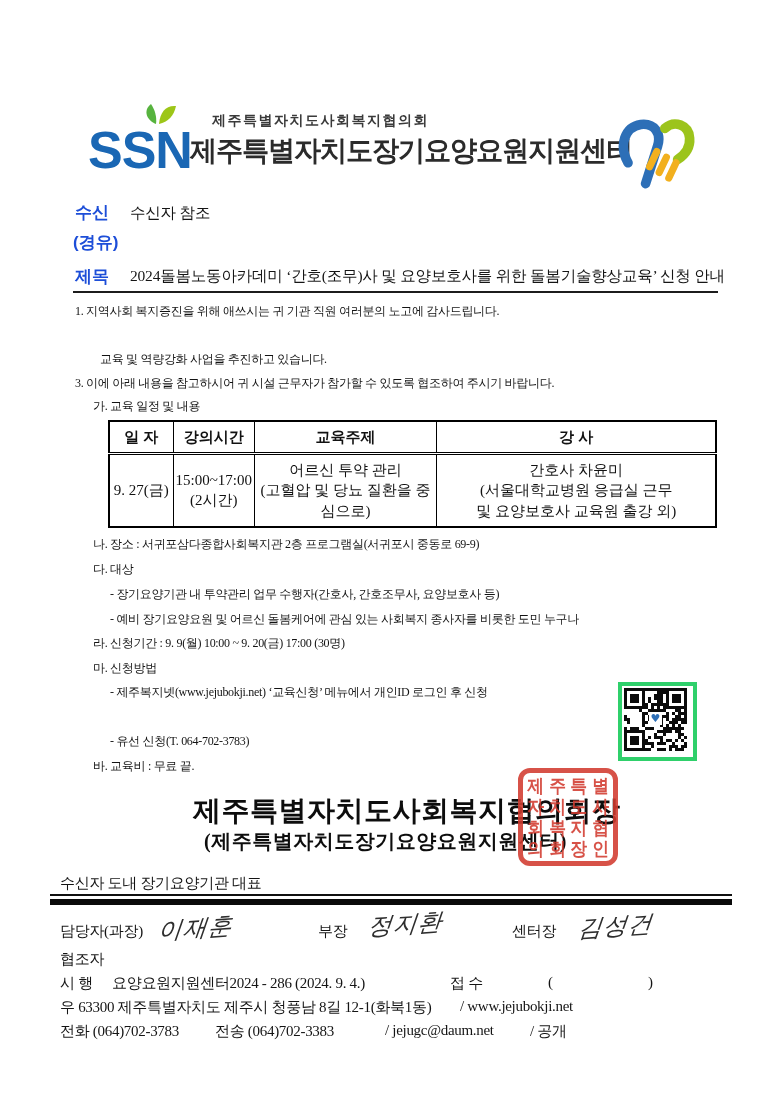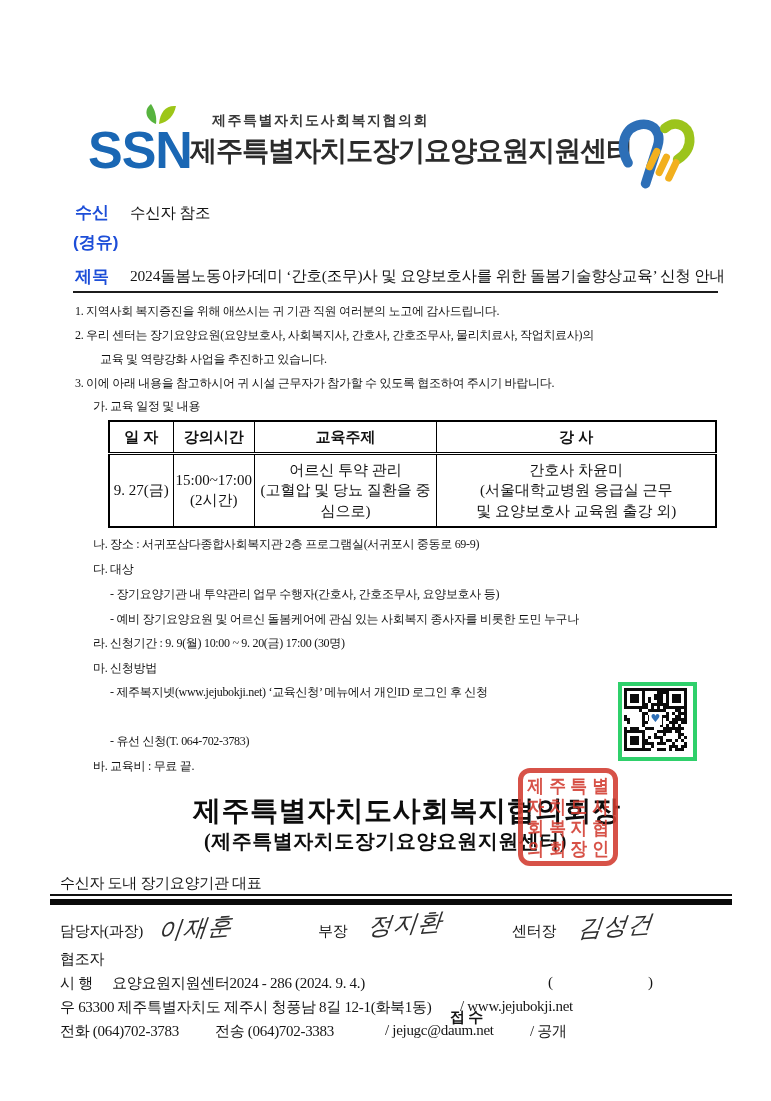--- a/index.html
+++ b/index.html
@@ -72,21 +72,20 @@
   </svg>
 
   <div class="abs label gothic" style="left:75px;top:201px;">수신</div>
   <div class="abs meta-val" style="left:130px;top:203px;">수신자 참조</div>
   <div class="abs label gothic" style="left:73px;top:231px;">(경유)</div>
   <div class="abs label gothic" style="left:75px;top:265px;">제목</div>
   <div class="abs meta-val" style="left:130px;top:266px;">2024돌봄노동아카데미 ‘간호(조무)사 및 요양보호사를 위한 돌봄기술향상교육’ 신청 안내</div>
   <div class="abs subject-underline"></div>
 
   <div class="abs bodytext" style="left:75px;top:303px;">1. 지역사회 복지증진을 위해 애쓰시는 귀 기관 직원 여러분의 노고에 감사드립니다.</div>
-  <div class="abs bodytext" style="left:75px;top:327px;">2. 우리 센터는 장기요양요원(요양보호사, 사회복지사, 간호사, 간호조무사, 물리치료사, 작업치료사)의</div>
   <div class="abs bodytext" style="left:100px;top:351px;">교육 및 역량강화 사업을 추진하고 있습니다.</div>
   <div class="abs bodytext" style="left:75px;top:375px;">3. 이에 아래 내용을 참고하시어 귀 시설 근무자가 참가할 수 있도록 협조하여 주시기 바랍니다.</div>
   <div class="abs bodytext" style="left:93px;top:398px;">가. 교육 일정 및 내용</div>
 
   <table class="edu-table">
     <colgroup>
         <col style="width:64px">
         <col style="width:76px">
         <col style="width:182px">
         <col style="width:280px">
@@ -605,21 +604,21 @@
   <div class="abs sig" style="left:158px;top:912px;">이재훈</div>
   <div class="abs foot-small" style="left:318px;top:922px;">부장</div>
   <div class="abs sig" style="left:368px;top:908px;">정지환</div>
   <div class="abs foot-small" style="left:512px;top:922px;">센터장</div>
   <div class="abs sig" style="left:578px;top:910px;">김성건</div>
 
   <div class="abs foot-small" style="left:60px;top:950px;">협조자</div>
 
   <div class="abs foot-small" style="left:60px;top:974px;">시  행</div>
   <div class="abs foot-small" style="left:112px;top:974px;">요양요원지원센터2024 -  286 (2024.  9.  4.)</div>
-  <div class="abs foot-small" style="left:450px;top:1008px;font-weight:bold;">접  수</div>
+  <div class="abs foot-small" style="left:450px;top:974px;">접  수</div>
   <div class="abs foot-small" style="left:548px;top:974px;">(</div>
   <div class="abs foot-small" style="left:648px;top:974px;">)</div>
 
   <div class="abs foot-small" style="left:60px;top:998px;">우 63300   제주특별자치도 제주시 청풍남 8길 12-1(화북1동)</div>
   <div class="abs foot-small" style="left:460px;top:998px;">/ www.jejubokji.net</div>
 
   <div class="abs foot-small" style="left:60px;top:1022px;">전화 (064)702-3783</div>
   <div class="abs foot-small" style="left:215px;top:1022px;">전송 (064)702-3383</div>
   <div class="abs foot-small" style="left:385px;top:1022px;">/  jejugc@daum.net</div>
   <div class="abs foot-small" style="left:530px;top:1022px;">/ 공개</div>

